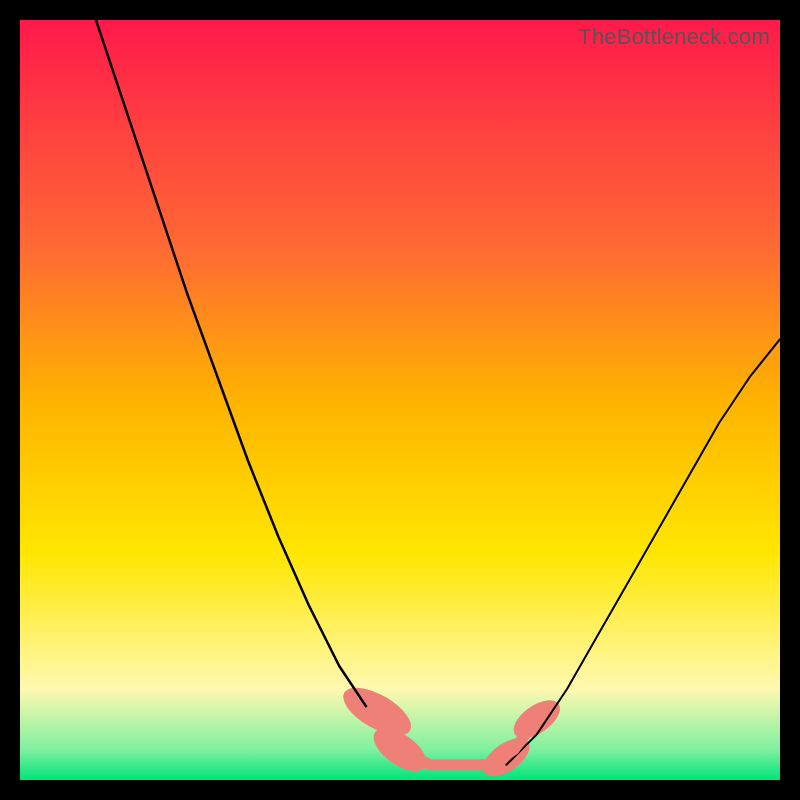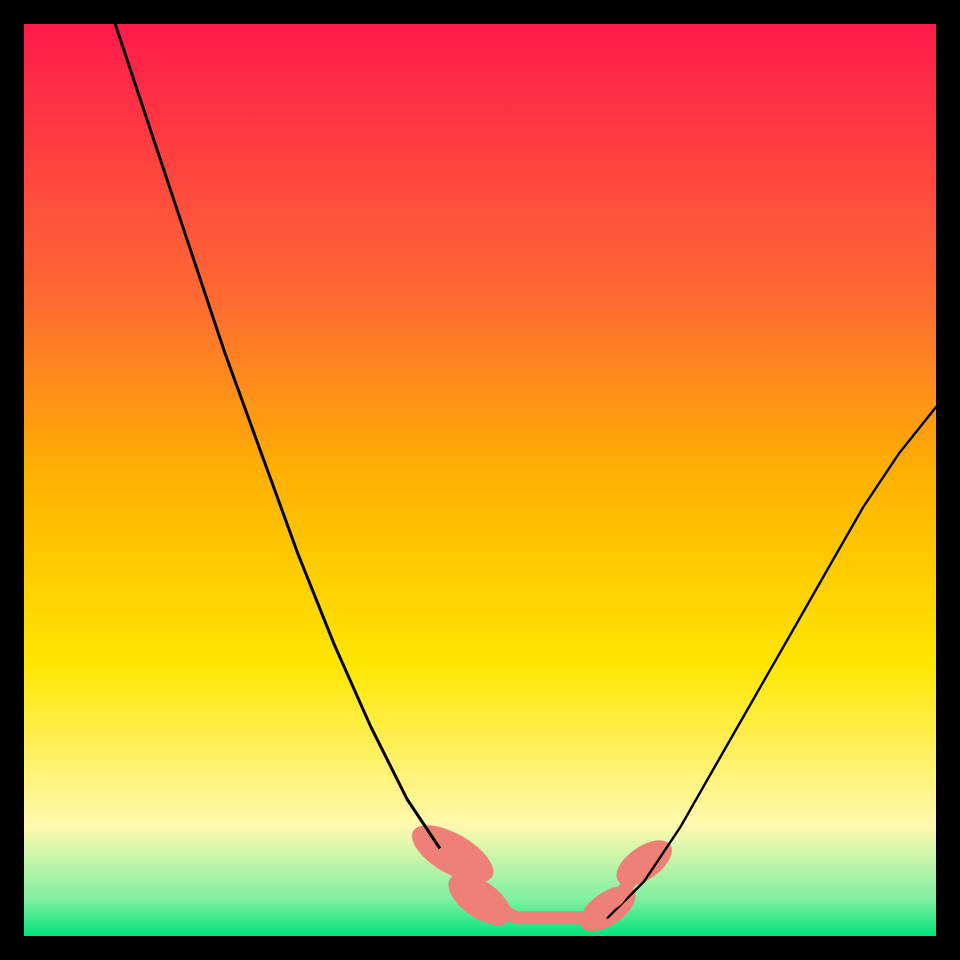--- a/index.html
+++ b/index.html
@@ -59,13 +59,14 @@
         <ellipse cx="50" cy="96" rx="2" ry="4" fill="#ef8078" transform="rotate(-55 50 96)"></ellipse>
         <ellipse cx="64" cy="97" rx="1.8" ry="3.5" fill="#ef8078" transform="rotate(55 64 97)"></ellipse>
         <ellipse cx="68" cy="92" rx="1.8" ry="3.5" fill="#ef8078" transform="rotate(55 68 92)"></ellipse>
       </g>
     <g id="series-layer">
         <polyline points="10,0 14.000000000000002,12 18,24 22,36 26,47 30,58 34,68 38,77 42,85 46,91 50,96 54,98" fill="none" stroke="#000000" stroke-width="2.5" stroke-linecap="round" stroke-linejoin="round" vector-effect="non-scaling-stroke"></polyline>
         <polyline points="64,98 68,94 72,88 76,81 80,74 84,67 88,60 92,53 96,47 100,42.00000000000001" fill="none" stroke="#000000" stroke-width="2" stroke-linecap="round" stroke-linejoin="round" vector-effect="non-scaling-stroke"></polyline>
         <polyline points="46,91 50,96 54,98 57.99999999999999,98 62,98 65,96 68,92" fill="none" stroke="#ef8078" stroke-width="11" stroke-linecap="round" stroke-linejoin="round" vector-effect="non-scaling-stroke"></polyline>
       </g>
   </svg>
+  <div class="watermark">TheBottleneck.com</div>
 </div>
 
 </body></html>

